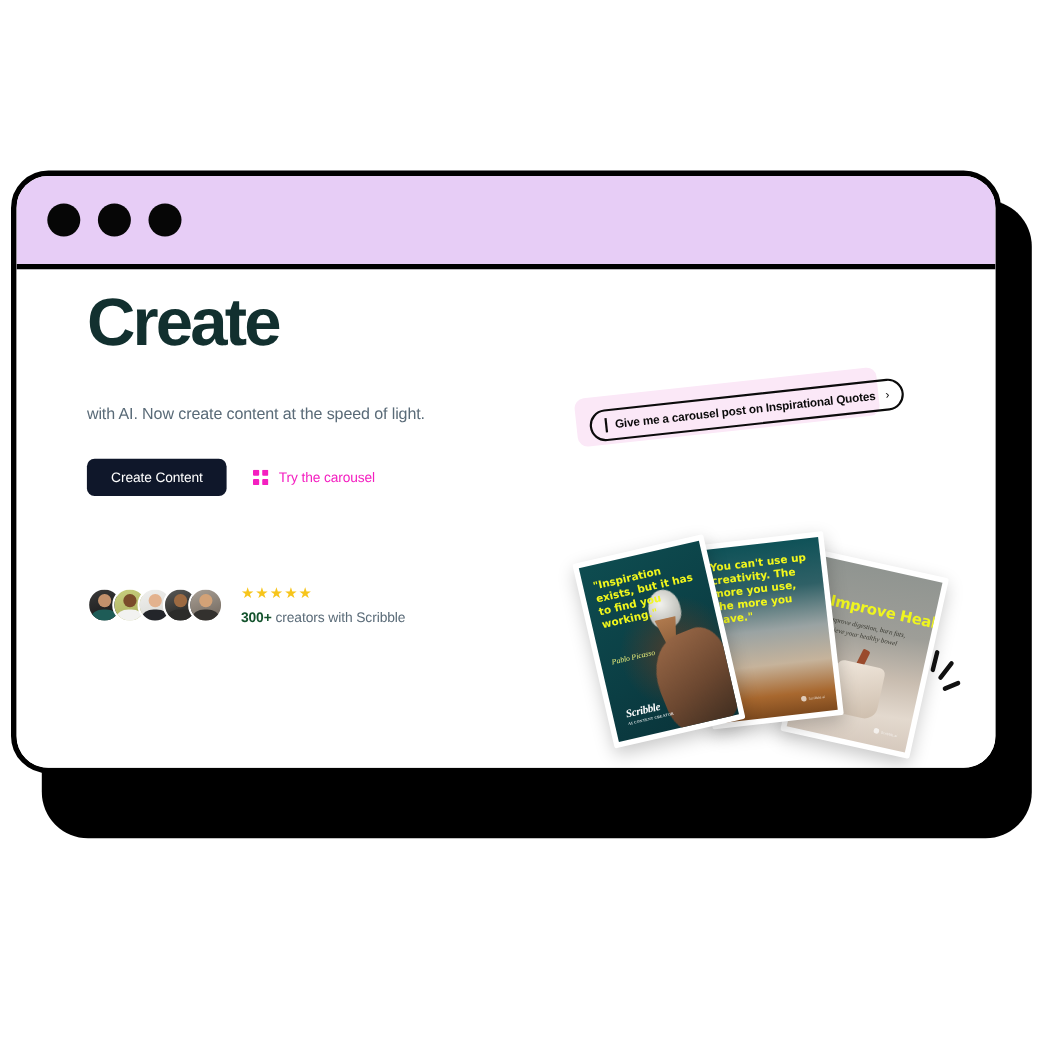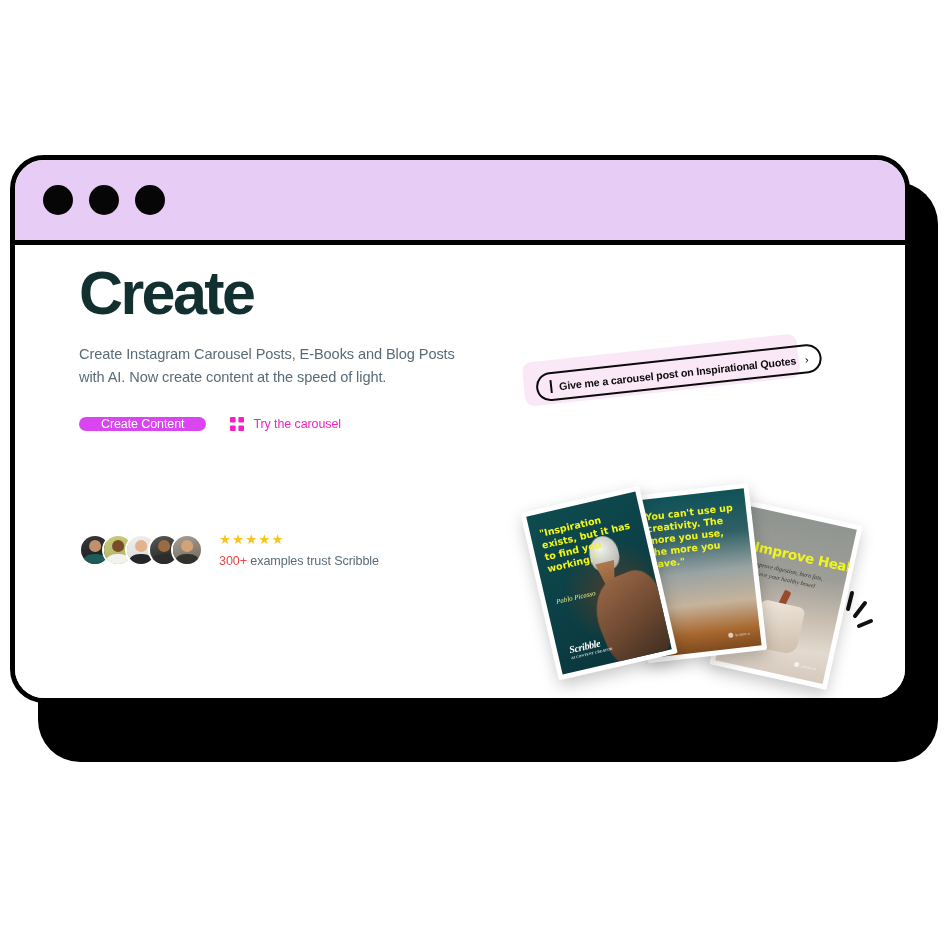--- a/index.html
+++ b/index.html
@@ -100,28 +100,28 @@
   }
 
   .cta-row {
     margin-top: 28px;
     display: flex;
     align-items: center;
     gap: 24px;
   }
 
   .btn-primary {
-    background: #d946ef;
+    background: #0f172a;
     color: #ffffff;
     border: none;
     border-radius: 7px;
     font-family: "Liberation Sans", sans-serif;
     font-size: 12.5px;
     font-weight: 500;
-    padding: 0 22px;
+    padding: 10px 22px;
     cursor: pointer;
     letter-spacing: -0.1px;
     white-space: nowrap;
   }
 
   .btn-ghost {
     display: flex;
     align-items: center;
     gap: 9px;
     color: #F41FC0;
@@ -179,21 +179,21 @@
     font-size: 13.5px;
     letter-spacing: 1px;
     line-height: 1;
   }
   .proof-line {
     margin-top: 7px;
     font-size: 12.6px;
     color: #5A6B78;
     letter-spacing: -0.1px;
   }
-  .proof-line b { color: #ef4444; font-weight: 400; }
+  .proof-line b { color: #14532d; font-weight: 700; }
 
   
   .prompt-wrap {
     position: absolute;
     left: 516px;
     top: 106px;
     width: 280px;
     transform: rotate(-6.2deg);
   }
   .prompt-highlight {
@@ -441,21 +441,21 @@
 
     <div class="page">
 
       <div class="left-col">
 
         <h1 class="headline">
           <span class="line">Create</span>
         </h1>
 
         <p class="subtitle">
-          <span>Create Instagram Carousel Posts, E-Books and Blog Posts</span><br>
+          <br>
           <span>with AI. Now create content at the speed of light.</span>
         </p>
 
         <div class="cta-row">
           <button class="btn-primary">Create Content</button>
           <button class="btn-ghost">
             <svg class="grid-ico" viewBox="0 0 14 14">
               <rect x="0" y="0" width="5.6" height="5.6" rx="1" fill="#F41FC0"></rect>
               <rect x="8.4" y="0" width="5.6" height="5.6" rx="1" fill="#F41FC0"></rect>
               <rect x="0" y="8.4" width="5.6" height="5.6" rx="1" fill="#F41FC0"></rect>
@@ -490,21 +490,21 @@
           </div>
           <div class="avatar">
             <div class="av-bg" style="background:linear-gradient(160deg,#A9A096,#6E645A)"></div>
             <div class="av-head" style="background:#D3A277"></div>
             <div class="av-body" style="background:#33312E"></div>
           </div>
         </div>
         <div class="proof-text">
           <div class="stars">★★★★★</div>
           <div class="proof-line">
-            <b>300+</b><span> examples trust Scribble</span>
+            <b>300+</b><span> creators with Scribble</span>
           </div>
         </div>
       </div>
 
       <div class="prompt-wrap">
         <div class="prompt-highlight"></div>
         <div class="prompt-pill">
           <span class="caret"></span>
           <span class="prompt-text">Give me a carousel post on Inspirational Quotes</span>
           <span class="prompt-chevron">›</span>

